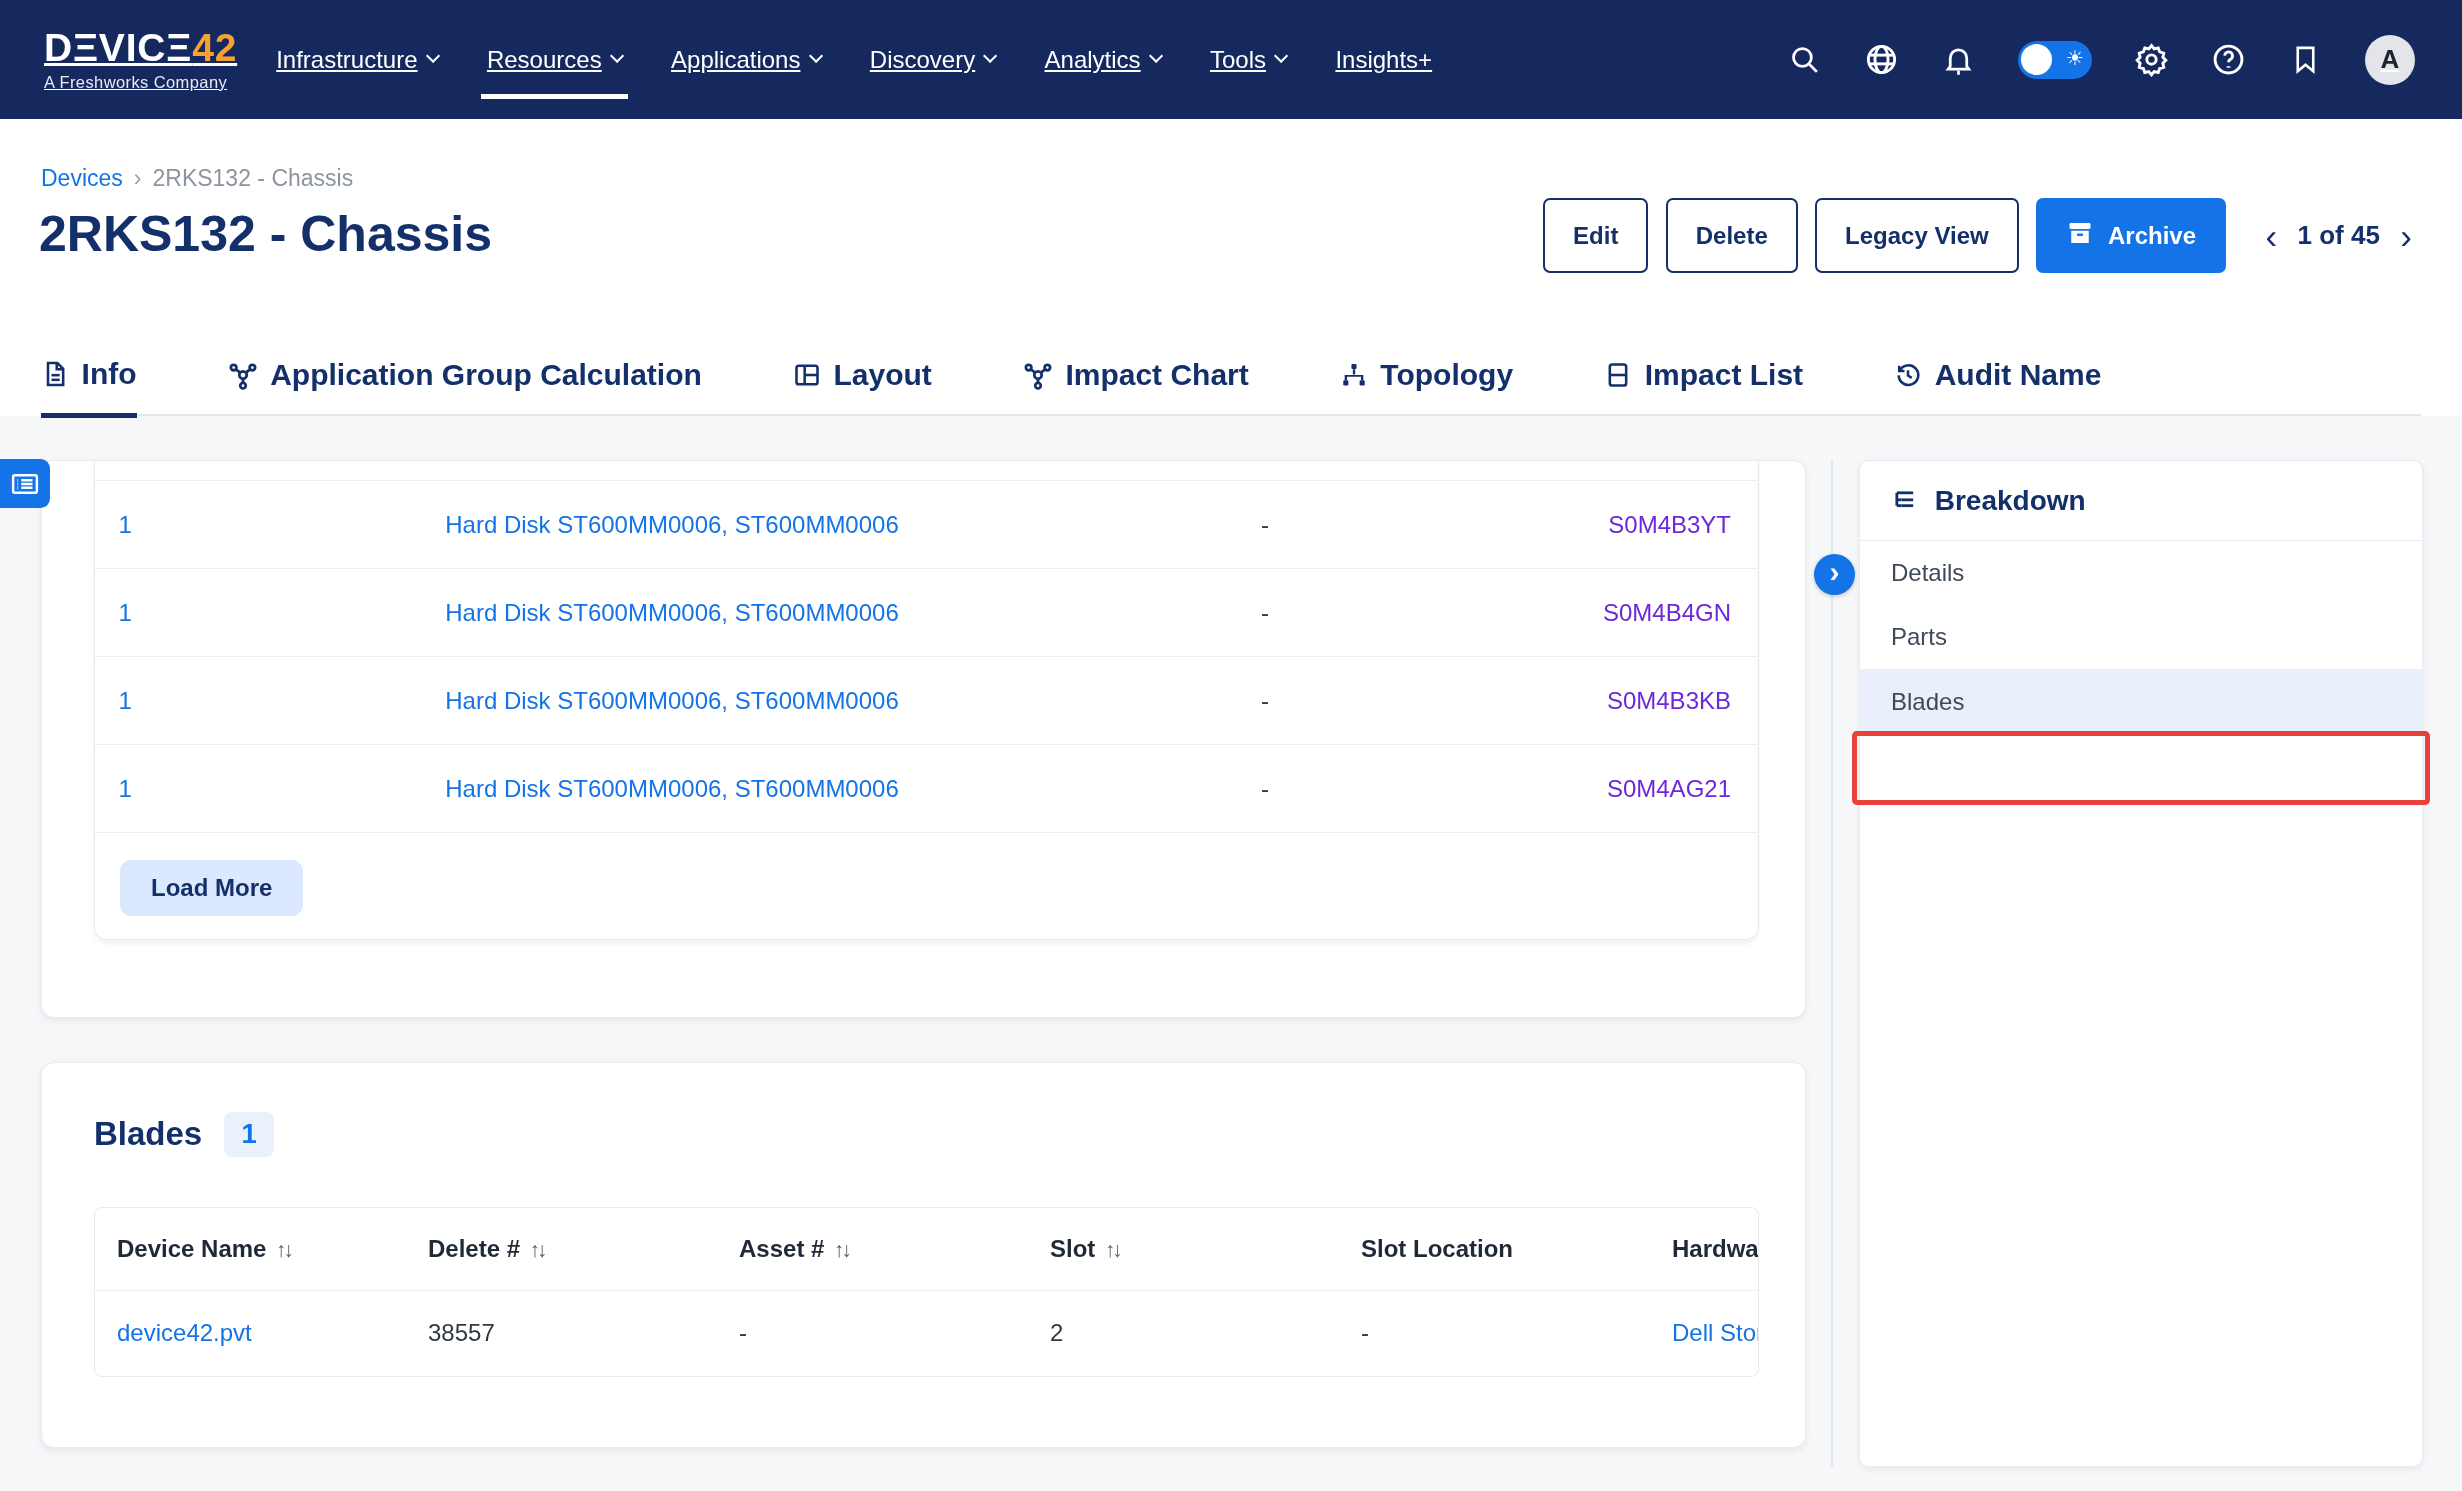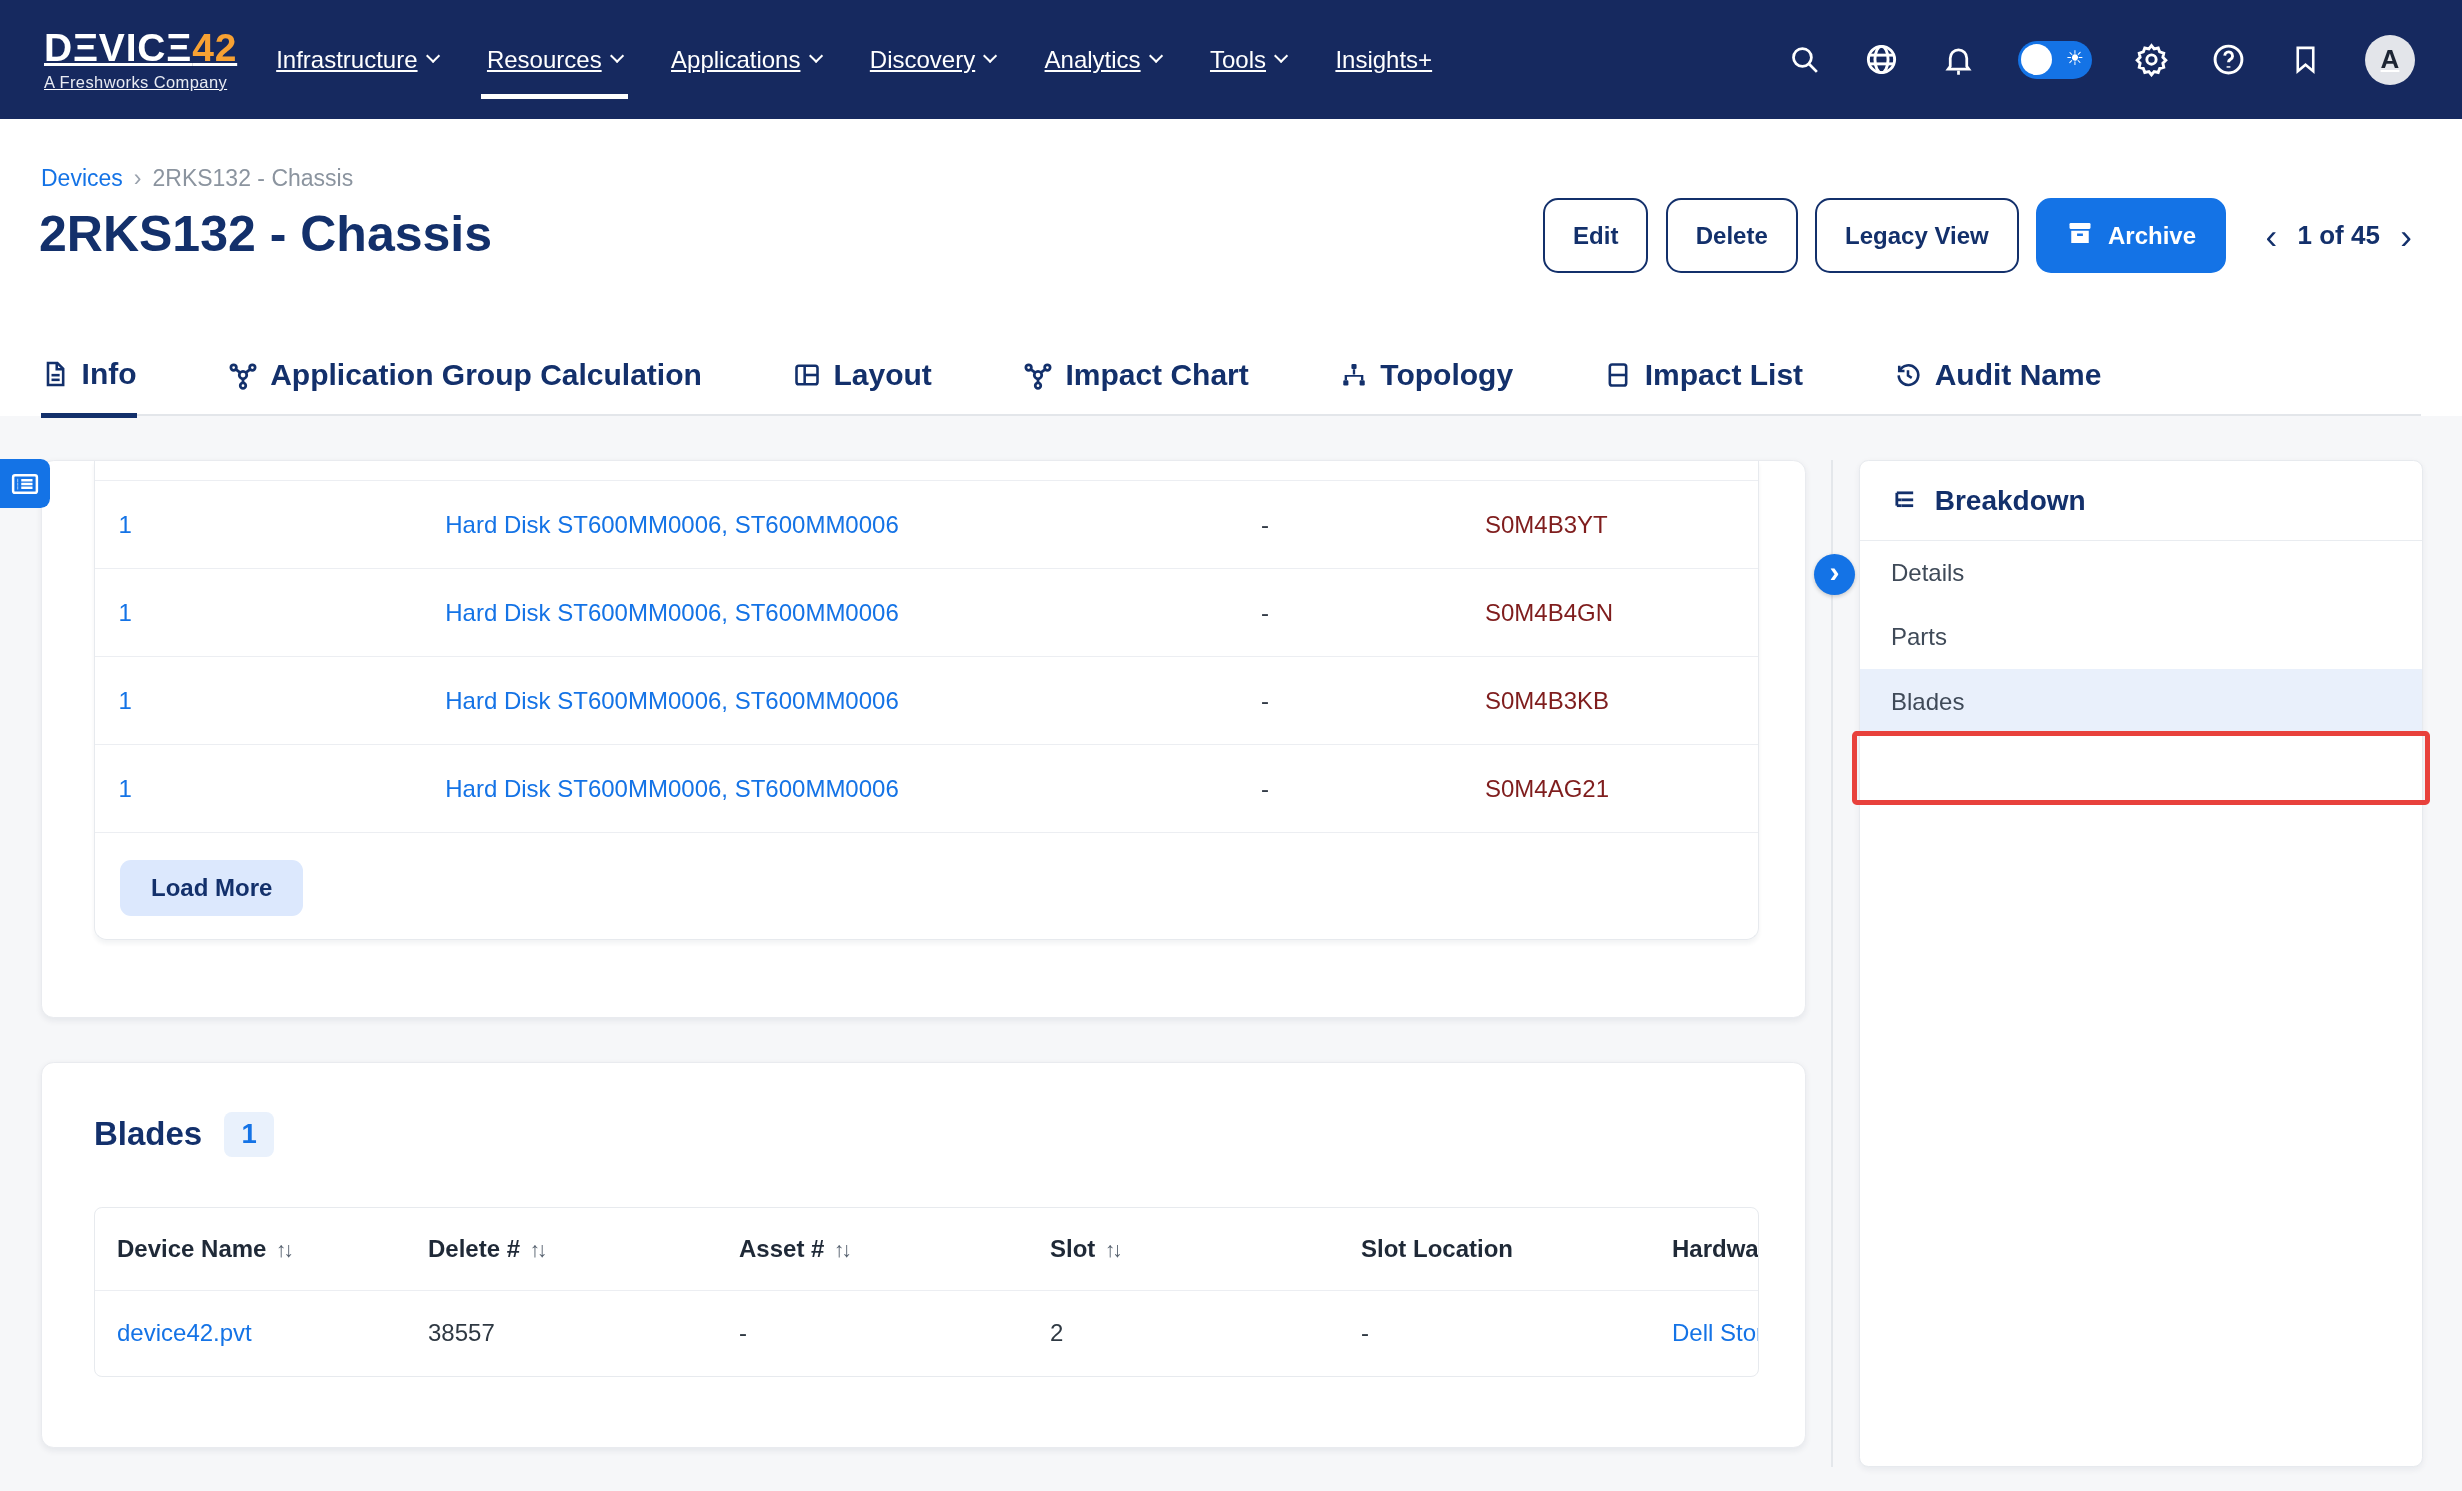--- a/index.html
+++ b/index.html
@@ -31,21 +31,21 @@
             font-size:26px; font-weight:bold; display:flex; align-items:center; justify-content:center; cursor:pointer; }
 
   
   .page-head { position:absolute; left:0; top:119px; width:2462px; height:297px; background:#ffffff; }
   .breadcrumb { position:absolute; left:41px; top:46px; font-size:23px; display:flex; gap:11px; align-items:center; }
   .crumb-link { color:#1473e6; cursor:pointer; }
   .crumb-sep { color:#9aa2ad; }
   .crumb-current { color:#8b949f; }
   .page-title { position:absolute; left:39px; top:86px; font-size:50px; font-weight:bold; color:#13306b; }
   .actions { position:absolute; right:47px; top:79px; display:flex; align-items:center; gap:17.3px; }
-  .btn { height:75px; border:2.4px solid #13306b; border-radius:15px; background:#fff; color:#13306b;
+  .btn { height:75px; border:2.4px solid #13306b; border-radius:7px; background:#fff; color:#13306b;
          font-size:24px; font-weight:bold; padding:0 28px; display:flex; align-items:center; gap:14px;
          cursor:pointer; font-family:inherit; }
   .btn-primary { background:#1473e6; border-color:#1473e6; color:#fff; }
   .pager { display:flex; align-items:center; gap:17.3px; margin-left:19px; color:#13306b;
            font-size:26px; font-weight:bold; }
   .pager-chev { font-size:35px; font-weight:normal; cursor:pointer; line-height:1; padding:0 3.1px; }
 
   
   .tabs { position:absolute; left:41px; top:218px; right:41px; display:flex; align-items:flex-end; gap:91px;
           border-bottom:2.4px solid #e3e6ea; height:79px; }
@@ -66,21 +66,21 @@
 
   
   .parts-box { margin:0 46px 0 52px; height:479px; border-left:1.6px solid #e7eaee; border-right:1.6px solid #e7eaee;
                border-bottom:1.6px solid #e7eaee; border-radius:0 0 12.6px 12.6px; box-shadow:0 3.1px 4.7px rgba(20,30,60,.05); }
   .parts-sliver { height:19px; }
   .parts-row { display:grid; grid-template-columns:204px 746px 440px 1fr; align-items:center;
                height:88px; border-top:1.6px solid #eceef2; font-size:24px; }
   .cell-qty { padding-left:23.6px; }
   .cell-part { text-align:center; }
   .cell-dash { text-align:center; color:#333b47; }
-  .cell-serial { padding-right:27px; color:#7f1d1d; }
+  .cell-serial { text-align:right; padding-right:27px; color:#6d28d9; }
   .tlink { color:#1473e6; cursor:pointer; }
   .loadmore-zone { border-top:1.6px solid #eceef2; padding:27px 0 0 25px; }
   .loadmore { background:#dce8fd; color:#13306b; font-size:24px; font-weight:bold; border:none;
               border-radius:11px; padding:14px 31px; cursor:pointer; font-family:inherit; }
 
   
   .blades-head { display:flex; align-items:center; gap:22px; margin:49px 0 0 52px; }
   .blades-title { font-size:33px; font-weight:bold; color:#13306b; }
   .blades-badge { background:#e9f1fc; color:#1473e6; font-size:27.5px; font-weight:bold;
                   border-radius:7.9px; padding:6.3px 17.3px; }

